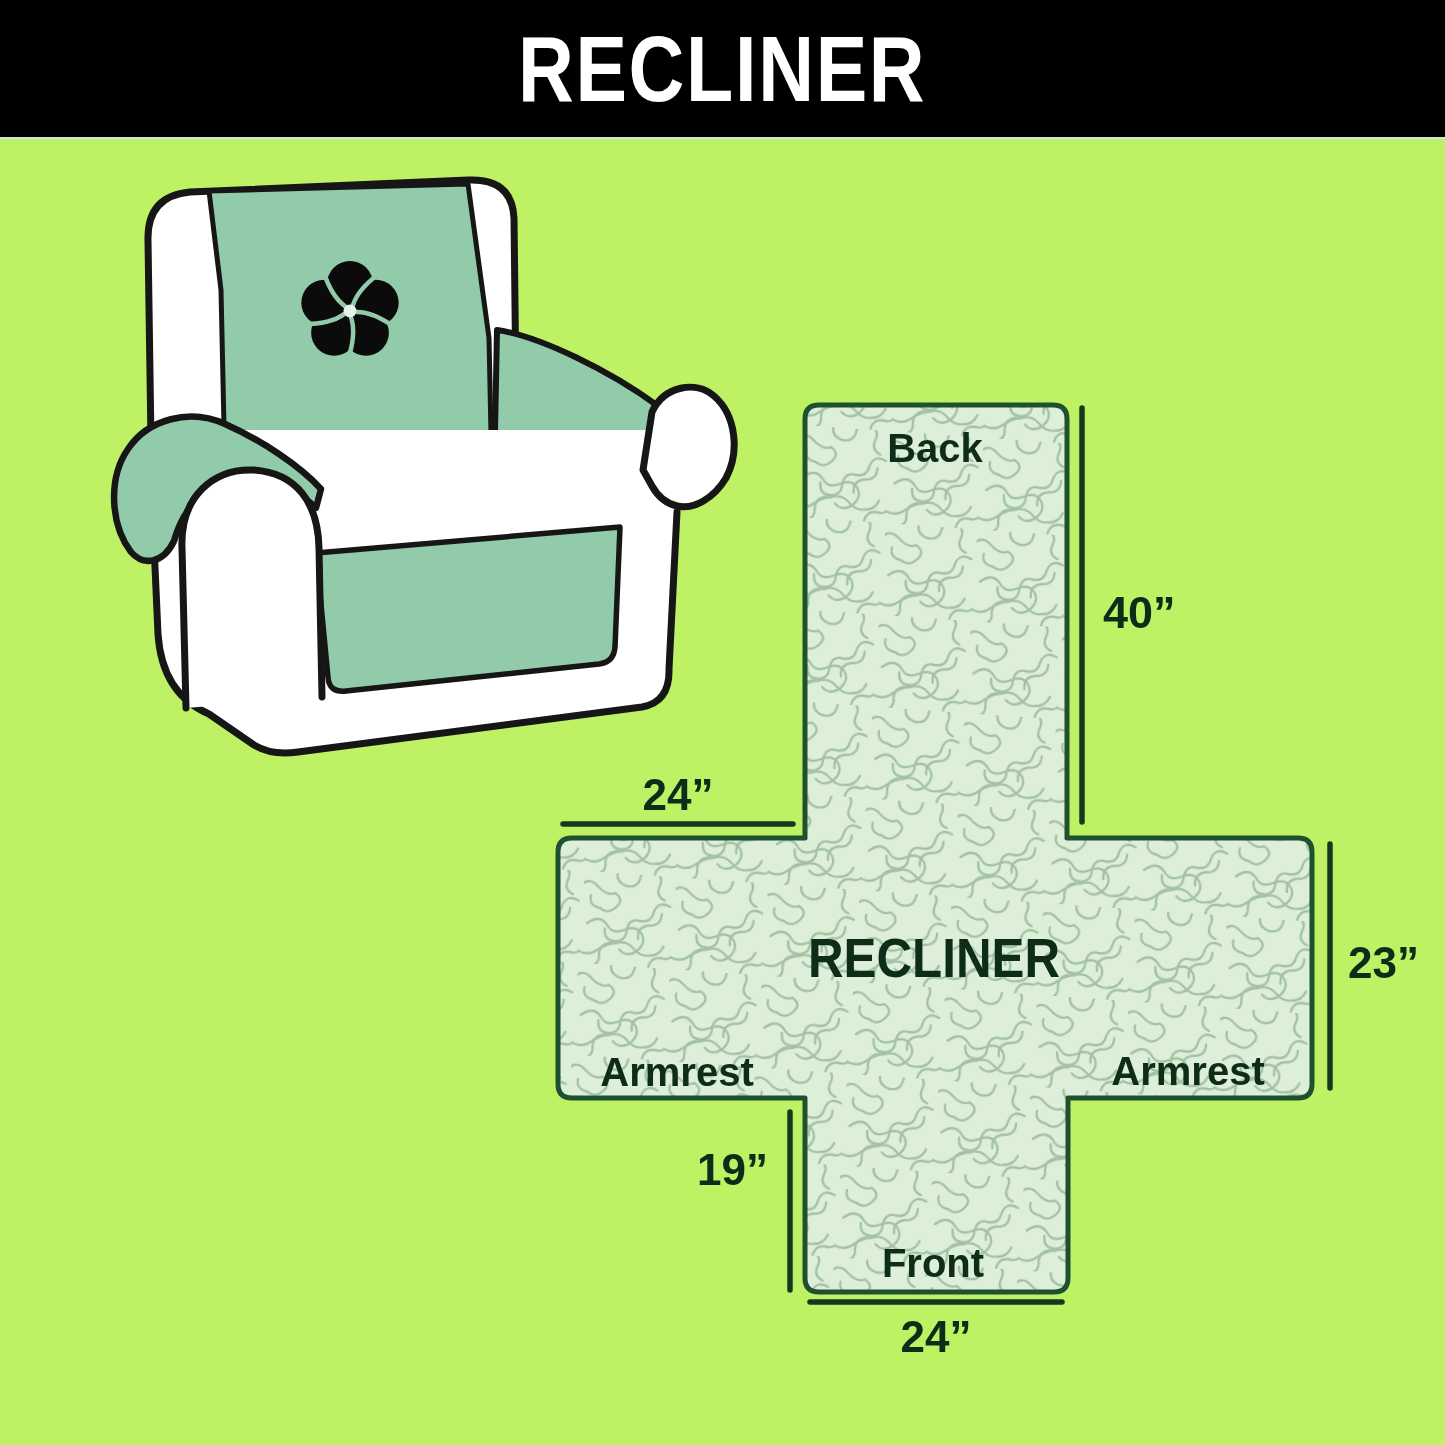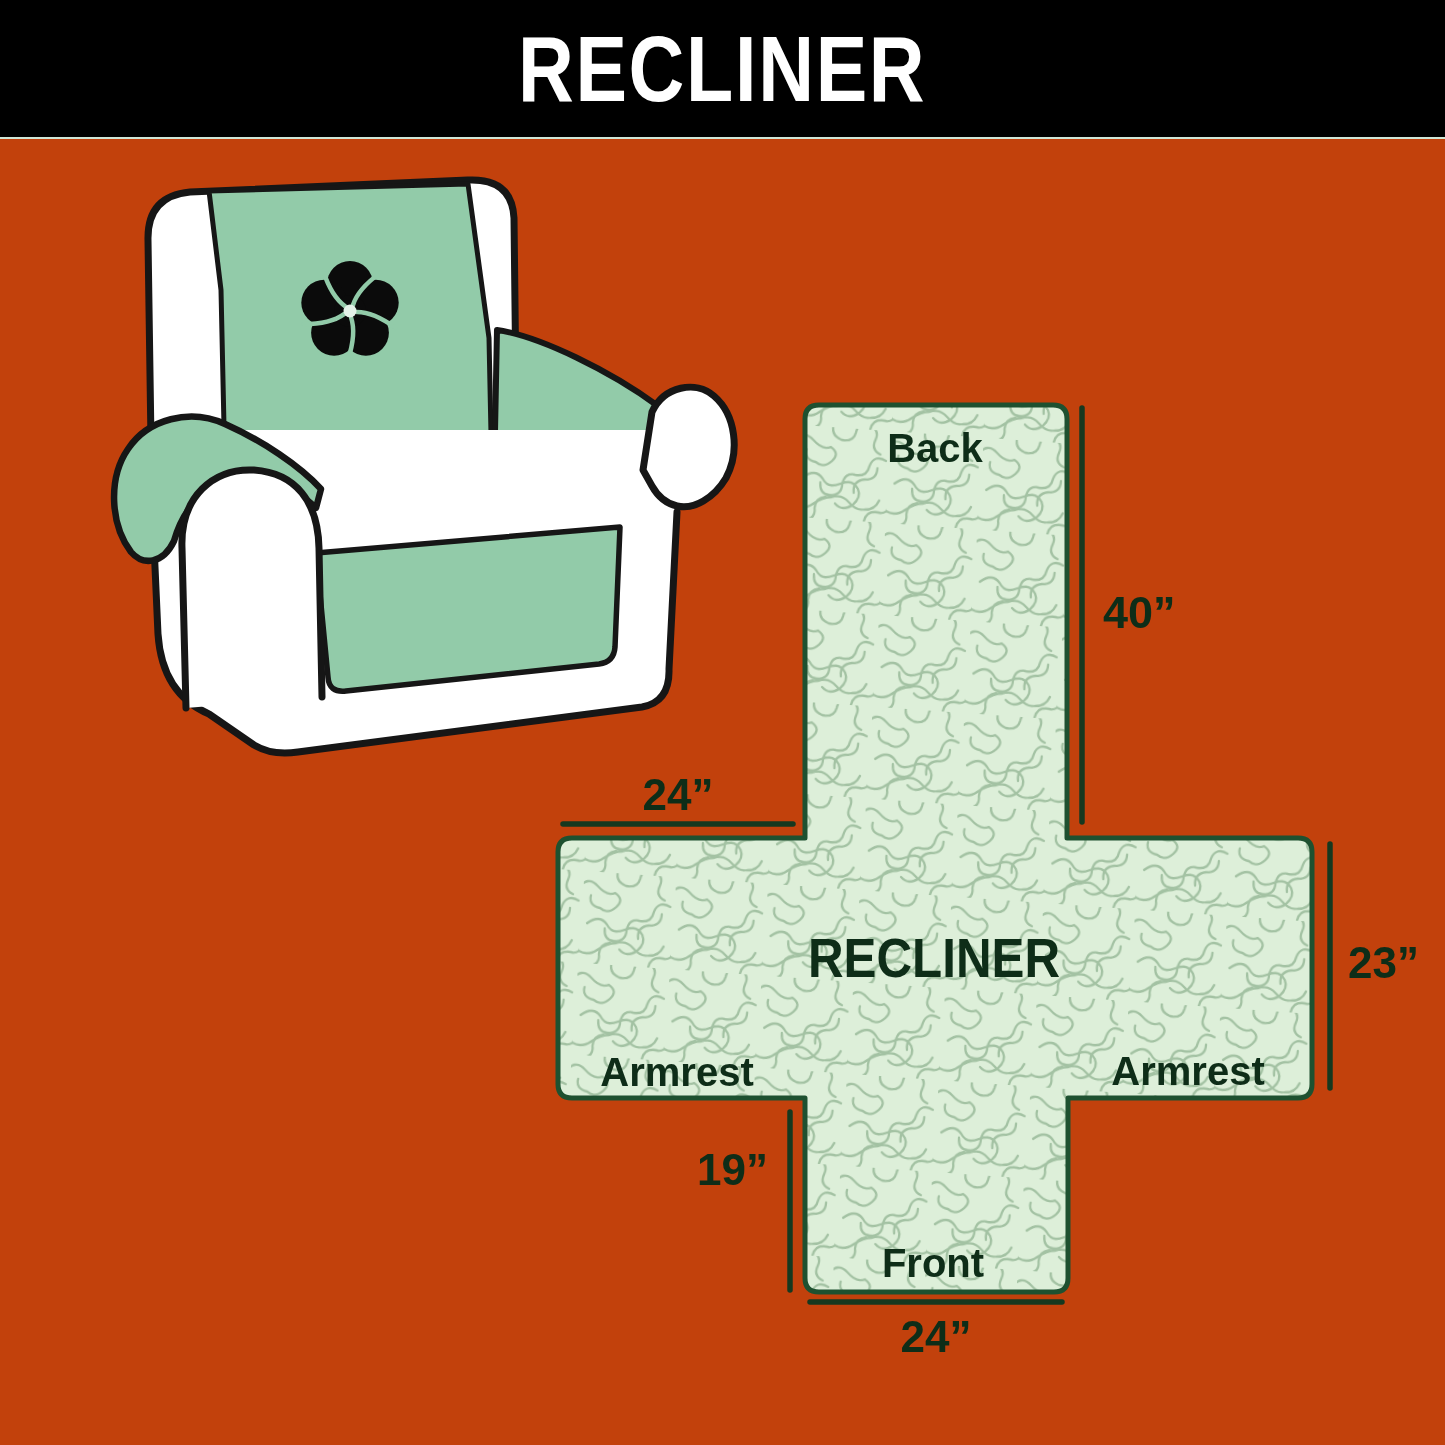--- a/index.html
+++ b/index.html
@@ -1,17 +1,17 @@
 <!DOCTYPE html>
 <html><head>
 <meta charset="utf-8">
 <style>
   html,body{margin:0;padding:0;}
   body{width:1445px;height:1445px;background:#ffffff;font-family:"Liberation Sans",sans-serif;}
-  .page{position:relative;width:1445px;height:1445px;background:#c2410c;overflow:hidden;}
+  .page{position:relative;width:1445px;height:1445px;background:#bef264;overflow:hidden;}
 
   .header{position:absolute;left:0;top:0;width:1445px;height:137px;background:#000000;
           display:flex;align-items:center;justify-content:center;border-bottom:2px solid #cfe6d6;}
   .header h1{margin:0;color:#ffffff;font-weight:bold;font-size:92px;line-height:1;
              letter-spacing:2px;transform:scaleX(0.84);white-space:nowrap;}
 
   .chair-svg{position:absolute;left:85px;top:150px;width:670px;height:645px;}
   .cross-svg{position:absolute;left:540px;top:390px;width:890px;height:1000px;}
 
   .dim-text{font-weight:bold;fill:#0e2d18;font-family:"Liberation Sans",sans-serif;}

